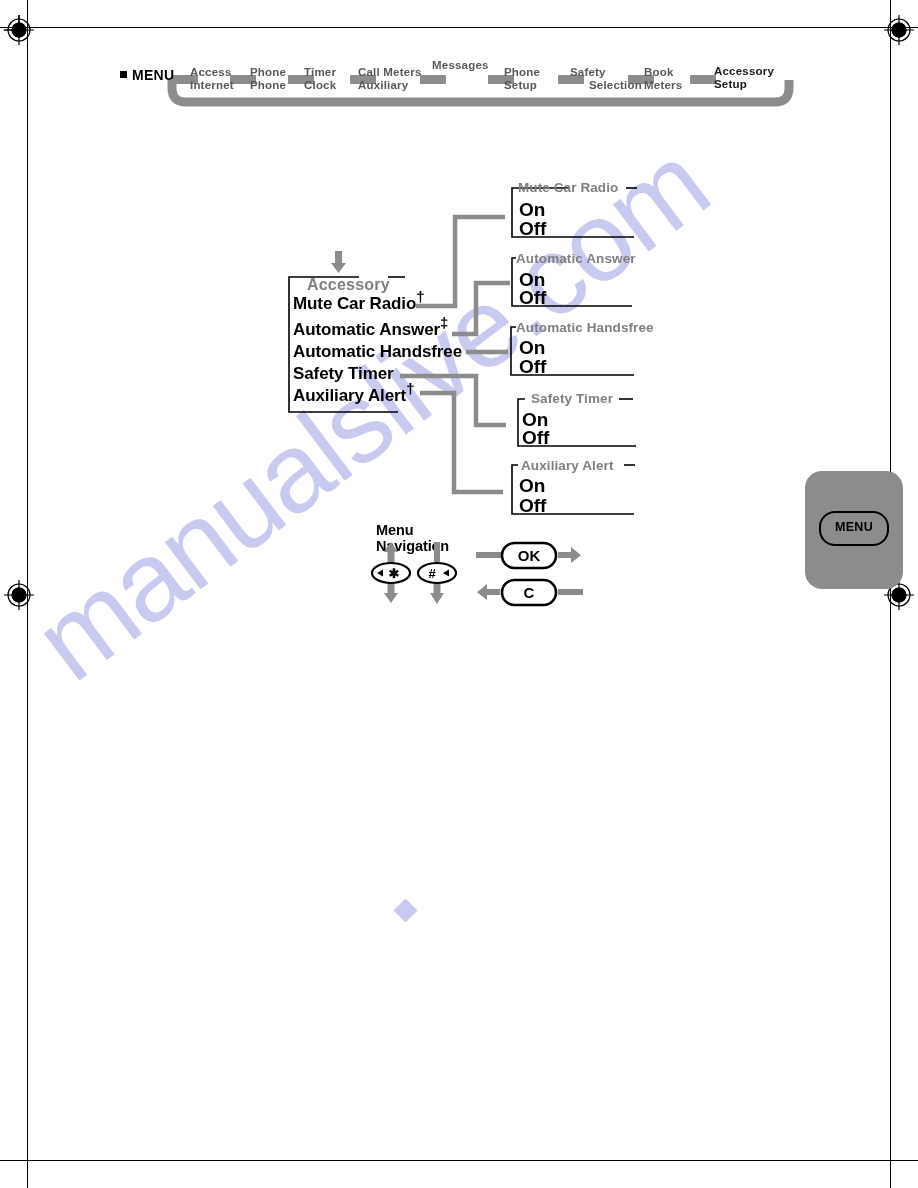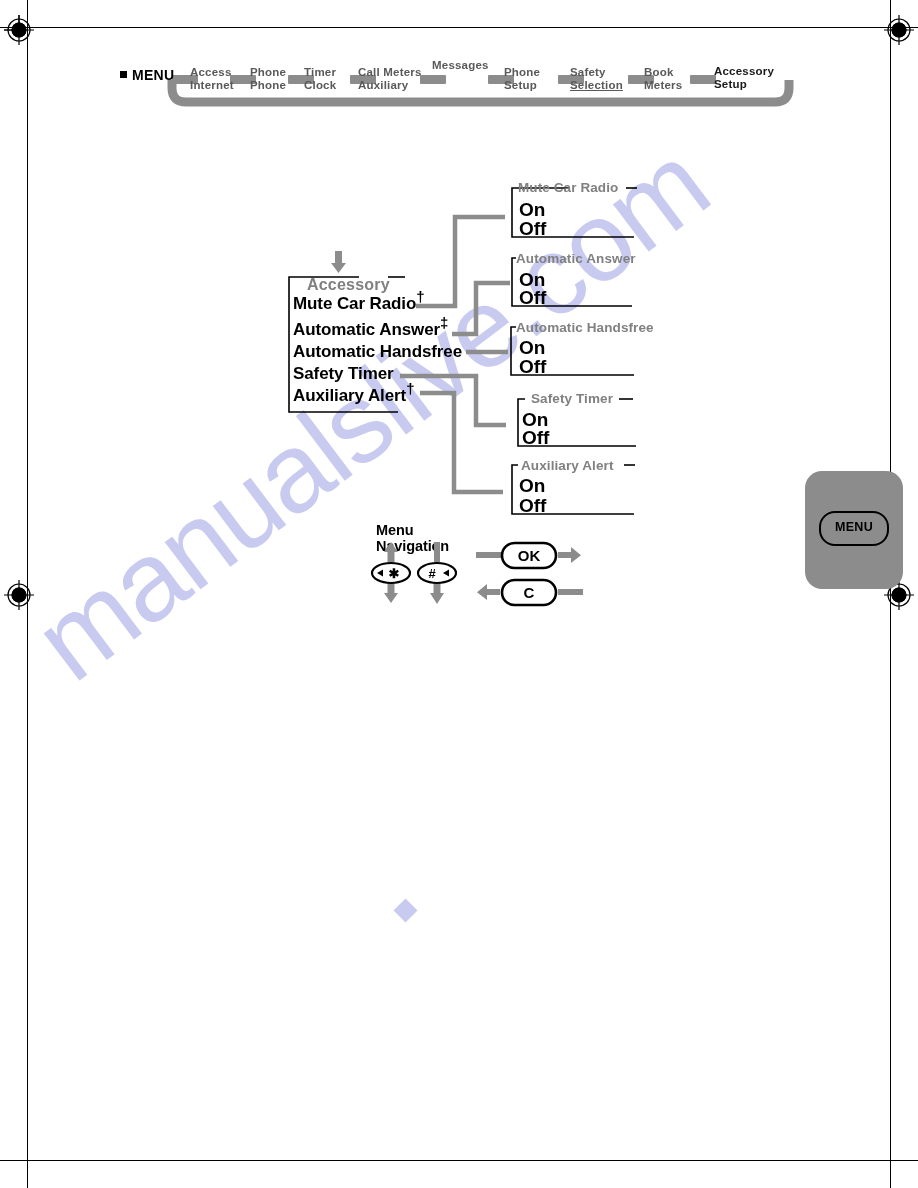--- a/index.html
+++ b/index.html
@@ -281,21 +281,21 @@
 
   <div class="menu-word" style="left:238px; top:9px; width:78px;">Call Meters</div>
   <div class="menu-word" style="left:238px; top:22px; width:78px;">Auxiliary</div>
 
   <div class="menu-word" style="left:312px; top:2px; width:74px;">Messages</div>
 
   <div class="menu-word" style="left:384px; top:9px; width:50px;">Phone</div>
   <div class="menu-word" style="left:384px; top:22px; width:50px;">Setup</div>
 
   <div class="menu-word" style="left:450px; top:9px; width:66px;">Safety</div>
-  <div class="menu-word" style="left:450px; top:22px; width:66px;text-decoration:underline;">Selection</div>
+  <div class="menu-word" style="left:469px; top:22px; width:66px;">Selection</div>
 
   <div class="menu-word" style="left:524px; top:9px; width:50px;">Book</div>
   <div class="menu-word" style="left:524px; top:22px; width:50px;">Meters</div>
 
   <div class="menu-word active" style="left:594px; top:8px; width:68px;">Accessory</div>
   <div class="menu-word active" style="left:594px; top:21px; width:68px;">Setup</div>
 </div>
 
 <div id="tree">
 

